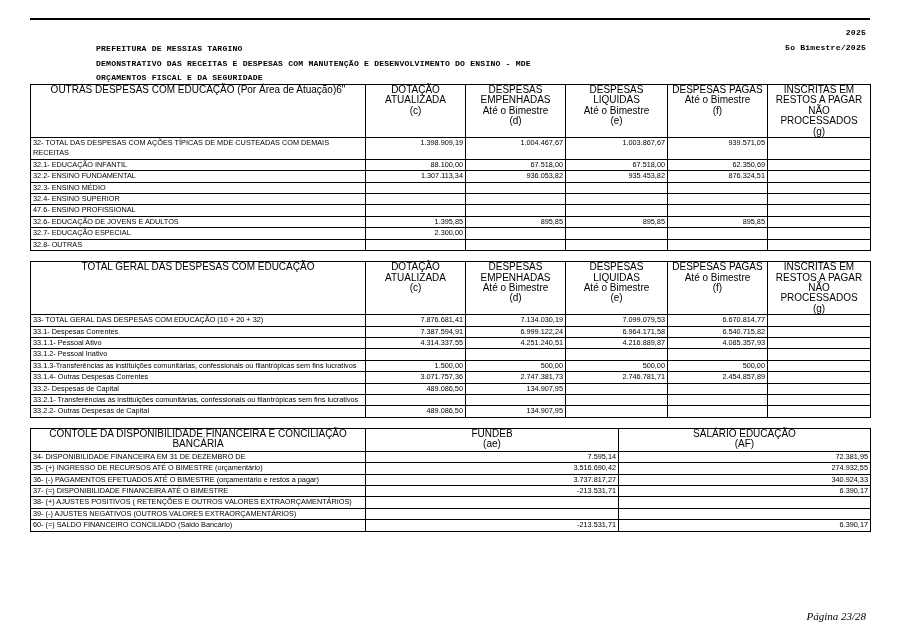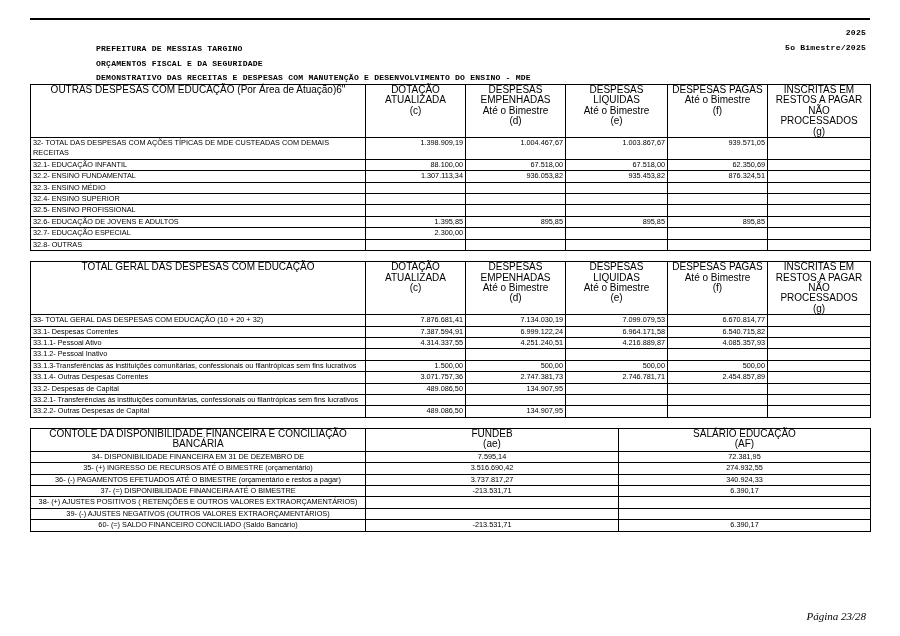--- a/index.html
+++ b/index.html
@@ -88,43 +88,42 @@
   .rowh {
     height: 11px;
   }
   .indent1 { padding-left: 6px; margin-top: 8px; }
   .indent2 { padding-left: 14px; }
   .nowrapcell {
     white-space: normal;
   }
   .tbl3 td {
     line-height: 10.4px;
-    text-align: center;
   }
   .footer {
     position: absolute;
     right: 34px;
     bottom: 14px;
     font-family: "Liberation Serif", serif;
     font-style: italic;
     font-size: 11px;
   }
 </style>
 </head>
 <body>
 
 <div class="page">
 
   <div class="header-rule"></div>
 
   <div class="header-block">
     <div class="header-left">
       <div>PREFEITURA DE MESSIAS TARGINO</div>
+      <div>DEMONSTRATIVO DAS RECEITAS E DESPESAS COM MANUTENÇÃO E DESENVOLVIMENTO DO ENSINO - MDE</div>
       <div>ORÇAMENTOS FISCAL E DA SEGURIDADE</div>
-      <div>DEMONSTRATIVO DAS RECEITAS E DESPESAS COM MANUTENÇÃO E DESENVOLVIMENTO DO ENSINO - MDE</div>
     </div>
     <div class="header-right">
       <div>2025</div>
       <div>5o Bimestre/2025</div>
     </div>
   </div>
 
   <table class="t">
     <colgroup>
       <col style="width:335px">
@@ -199,21 +198,21 @@
       </tr>
       <tr class="rowh">
         <td class="lbl b indent1">32.4- ENSINO SUPERIOR</td>
         <td class="num b"></td>
         <td class="num b"></td>
         <td class="num b"></td>
         <td class="num b"></td>
         <td class="num"></td>
       </tr>
       <tr class="rowh">
-        <td class="lbl b indent1">32.5- ENSINO PROFISSIONAL</td>
+        <td class="lbl b indent1">47.6- ENSINO PROFISSIONAL</td>
         <td class="num b"></td>
         <td class="num b"></td>
         <td class="num b"></td>
         <td class="num b"></td>
         <td class="num"></td>
       </tr>
       <tr class="rowh">
         <td class="lbl b indent1">32.6- EDUCAÇÃO DE JOVENS E ADULTOS</td>
         <td class="num b">1.395,85</td>
         <td class="num b">895,85</td>

